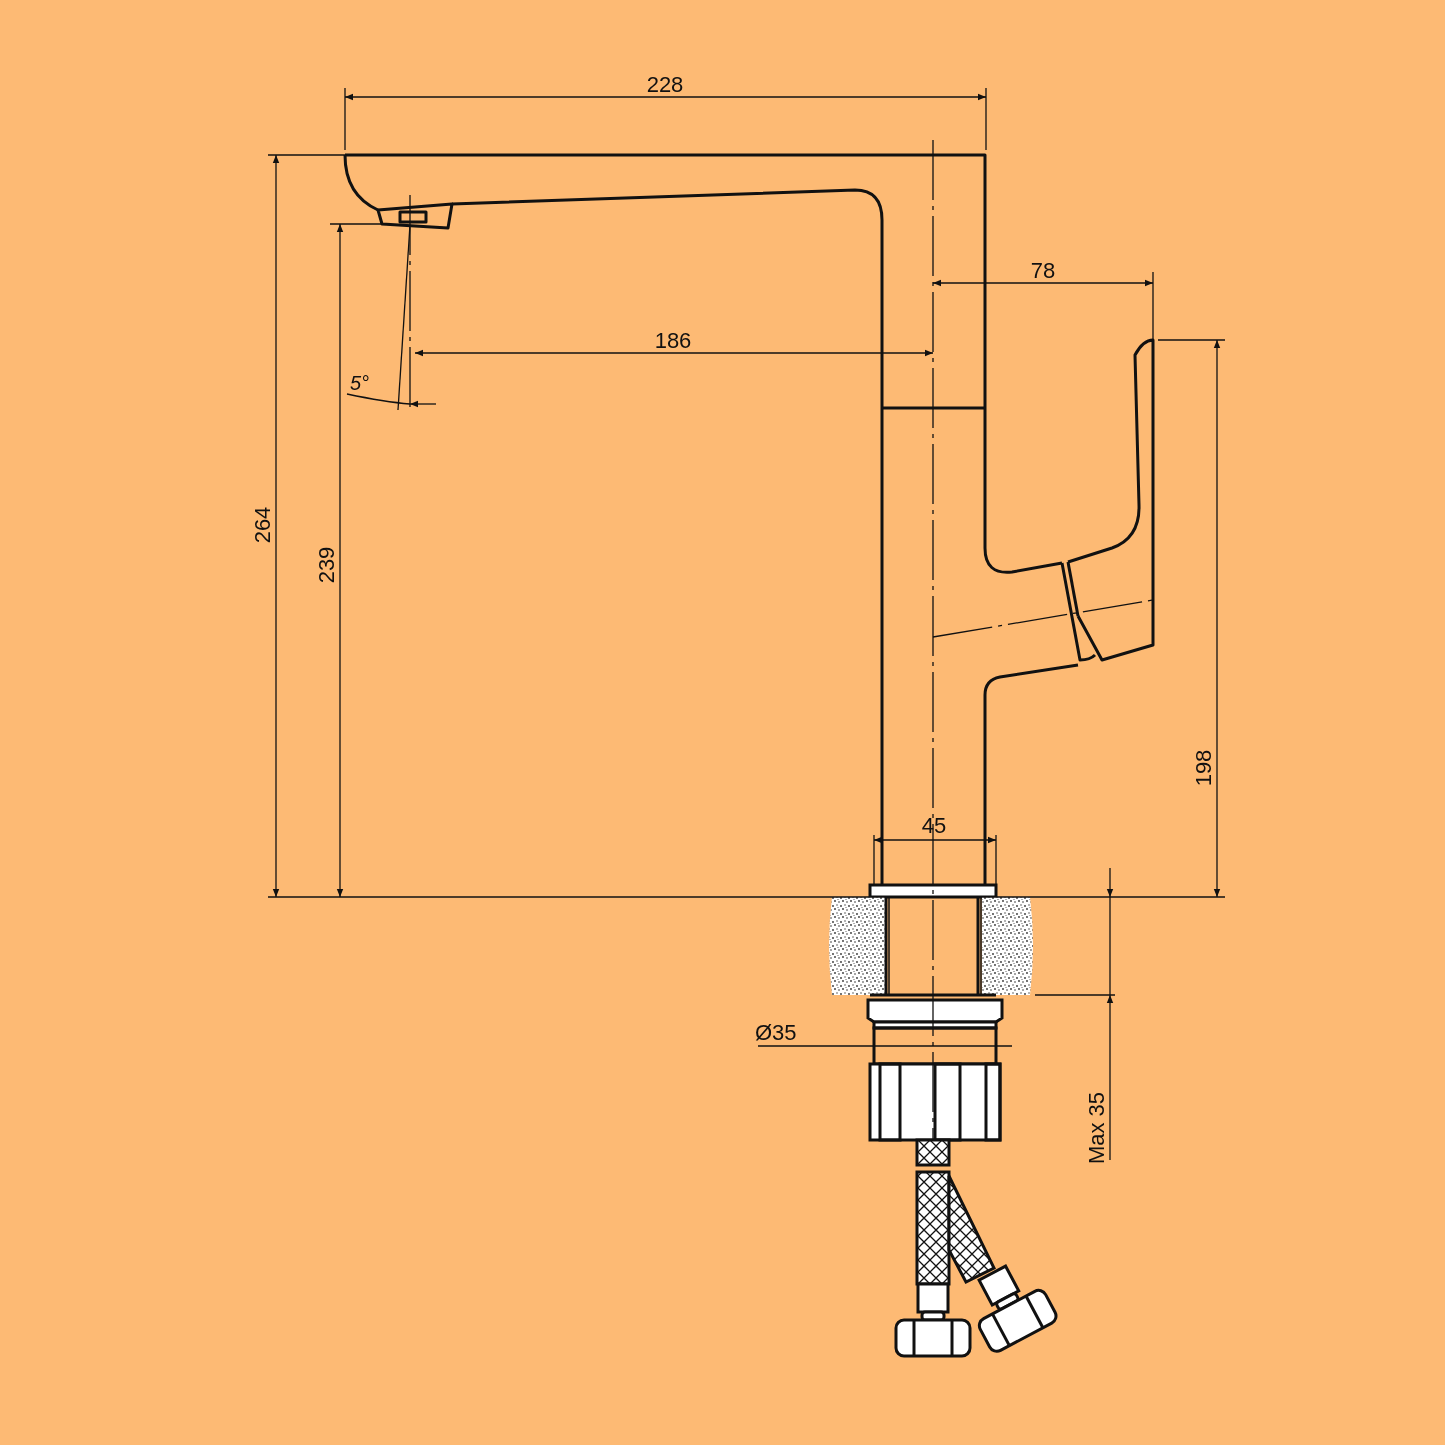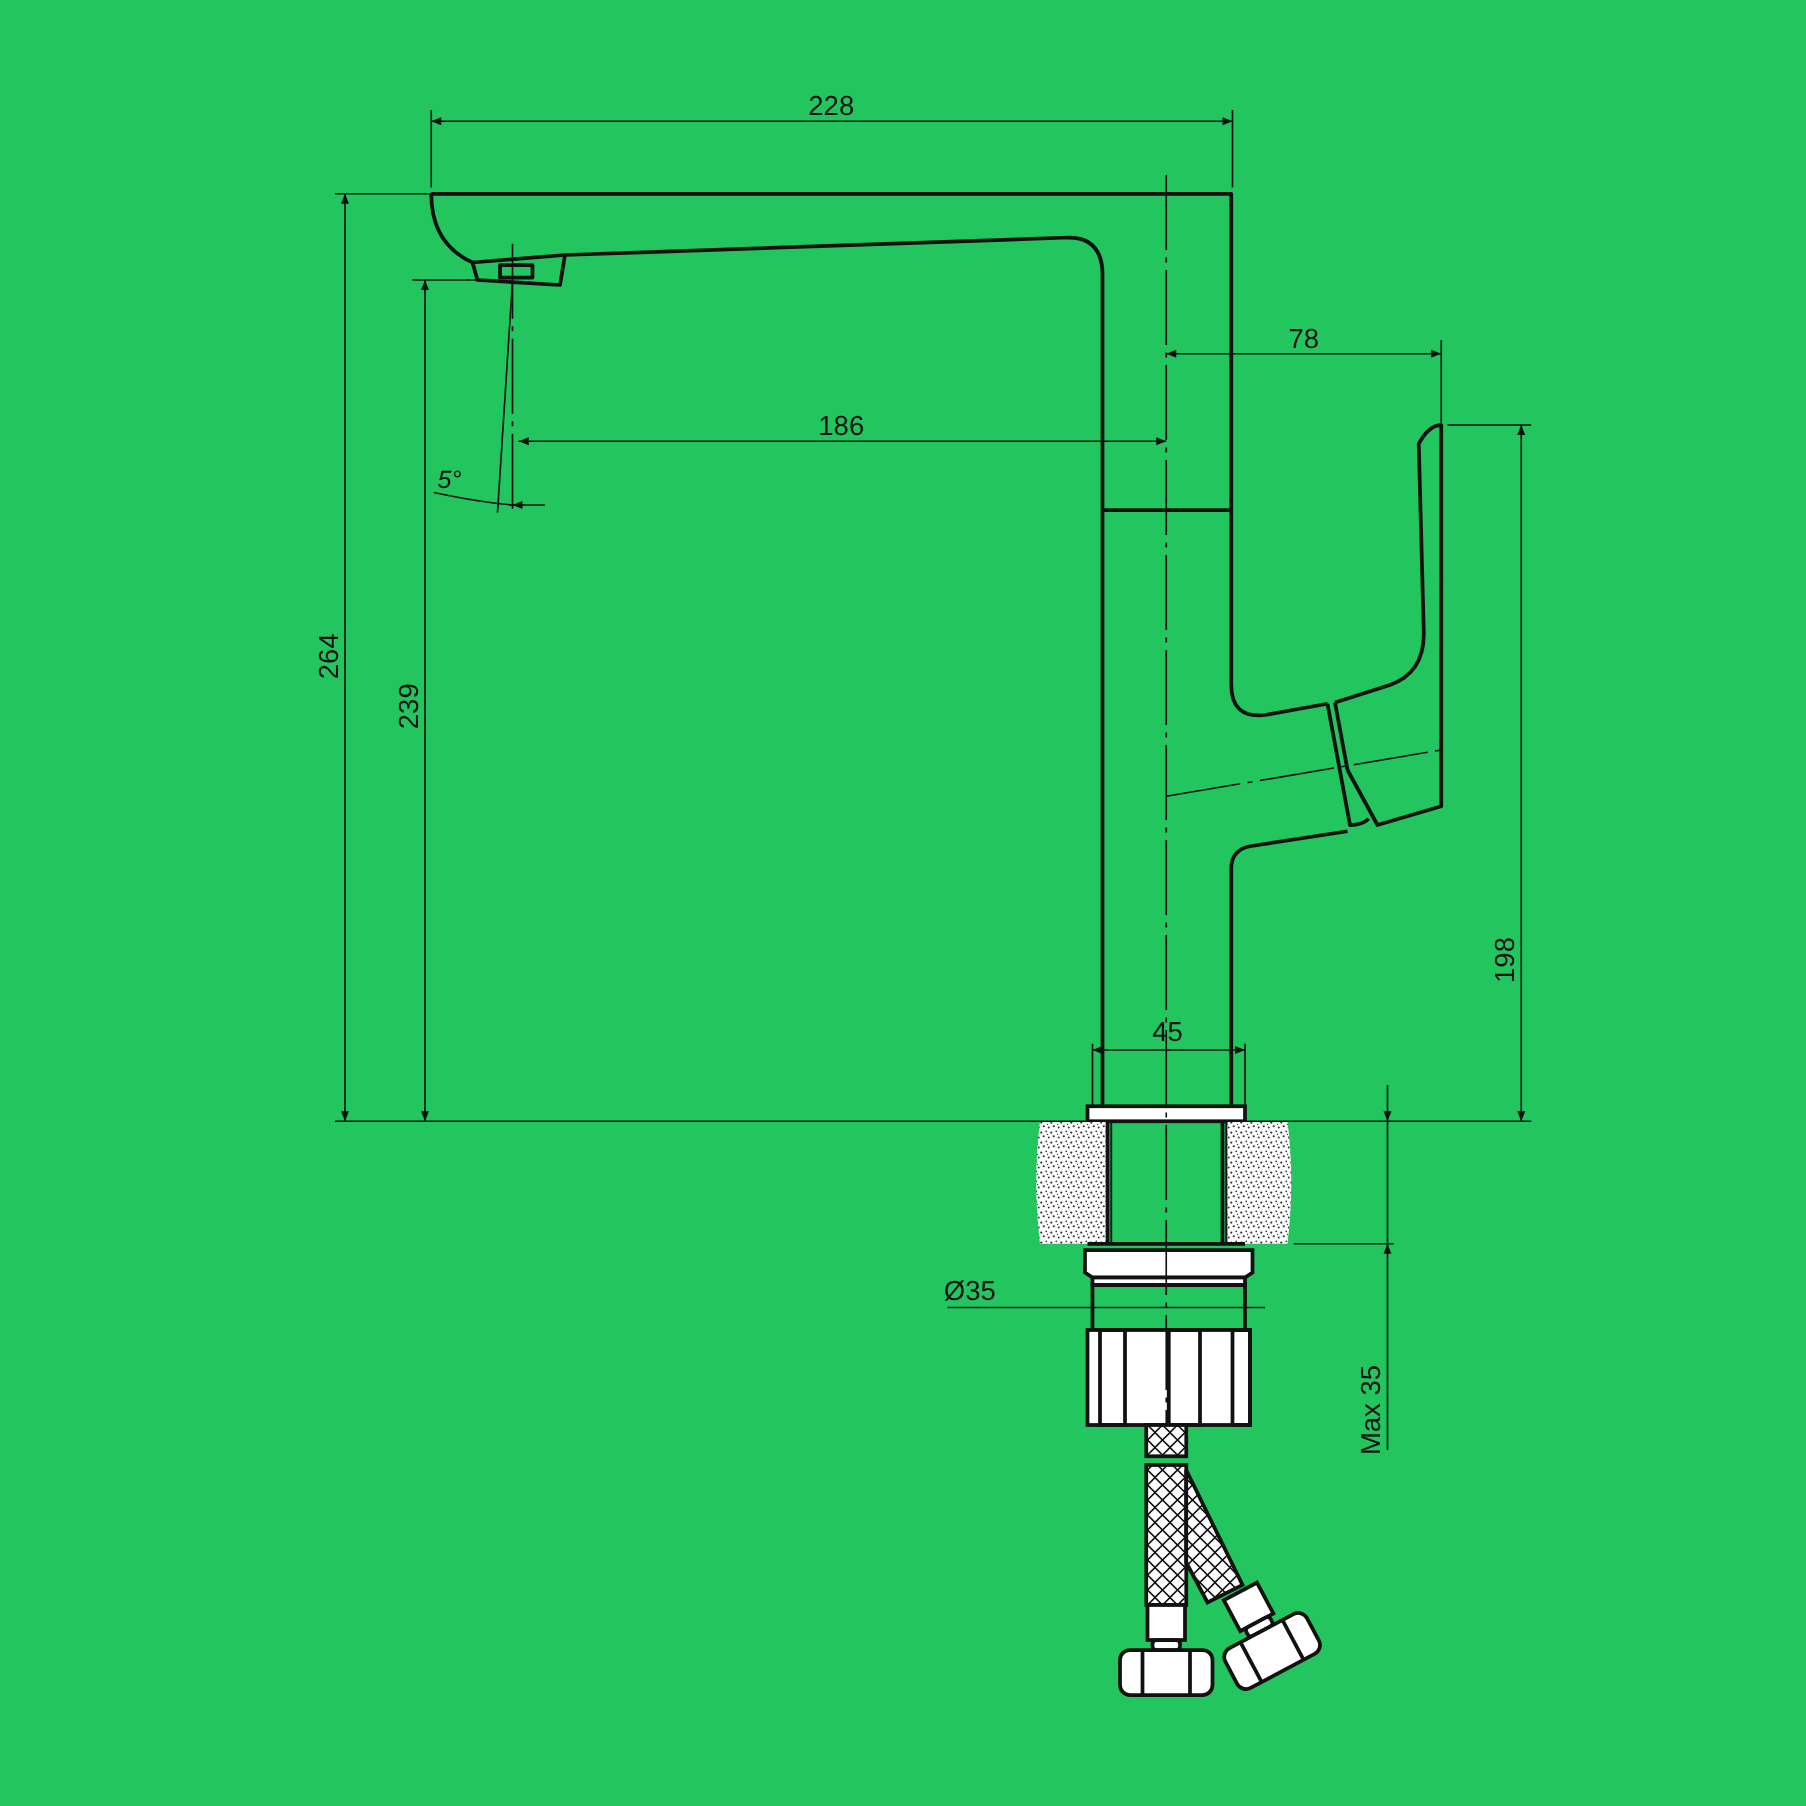--- a/index.html
+++ b/index.html
@@ -1,16 +1,16 @@
 <!DOCTYPE html>
 <html><head>
 <meta charset="utf-8">
 <style>
   html,body{margin:0;padding:0;background:#ffffff;}
-  #stage{position:relative;width:1445px;height:1445px;background:#22c55e;}
+  #stage{position:relative;width:1445px;height:1445px;background:#fdba74;}
   svg{position:absolute;left:0;top:0;}
   .dim-text{font-family:"Liberation Sans",sans-serif;font-size:22px;fill:#111;}
   .ang-text{font-family:"Liberation Sans",sans-serif;font-size:20px;font-style:italic;fill:#111;}
 </style>
 </head>
 <body>
 
 <div id="stage">
 <svg width="1445" height="1445" viewBox="0 0 1445 1445" xmlns="http://www.w3.org/2000/svg">
   <defs>

